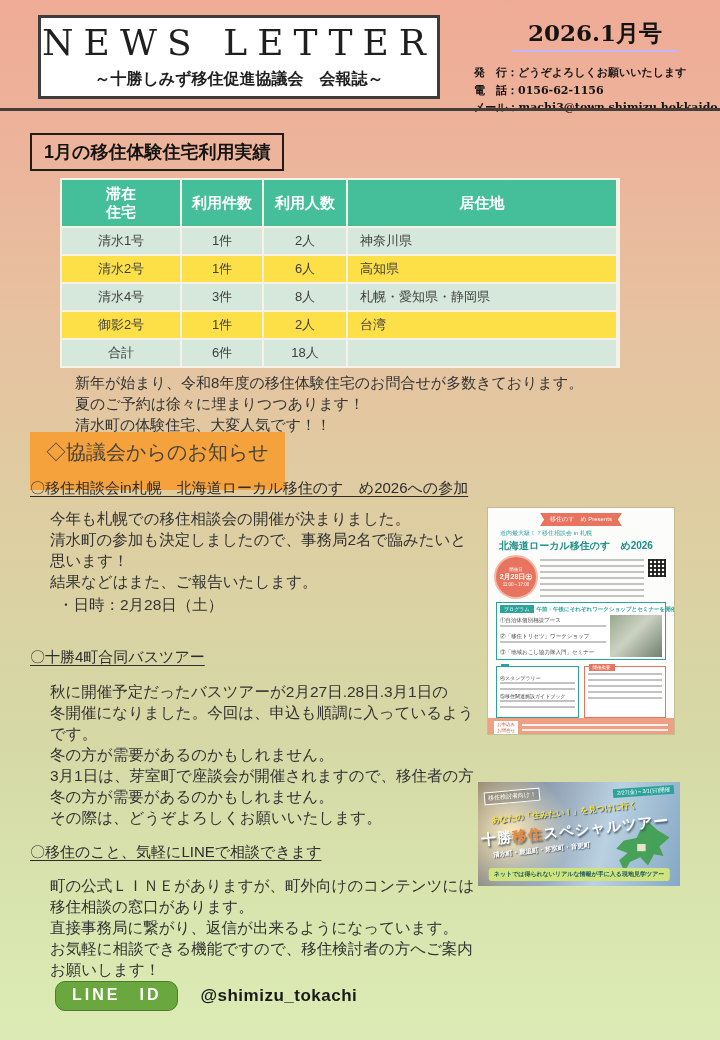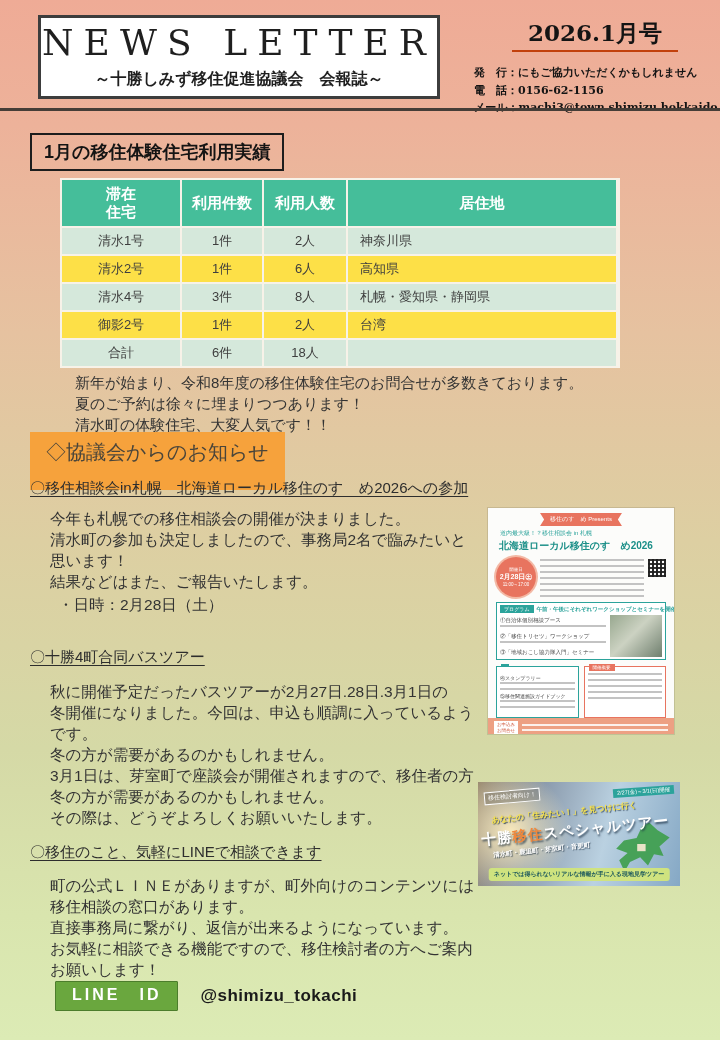--- a/index.html
+++ b/index.html
@@ -10,21 +10,21 @@
   }
   
   .header-box{
     position:absolute;left:38px;top:15px;width:402px;height:84px;
     background:#ffffff;border:3px solid #3d3d3d;text-align:center;box-sizing:border-box;
   }
   .nl-title{font-family:"DejaVu Serif",serif;font-size:36px;letter-spacing:0.28em;color:#1f1f1f;margin-top:4px;white-space:nowrap;}
   .nl-sub{font-family:Liberation Sans, sans-serif;font-size:16px;font-weight:bold;color:#1f1f1f;margin-top:6px;white-space:nowrap;}
   .header-right{position:absolute;left:474px;top:18px;width:242px;}
   .issue-wrap{text-align:center;}
-  .issue{display:inline-block;font-family:"DejaVu Serif",serif;font-size:23px;font-weight:bold;color:#141414;border-bottom:2px solid #c2410c;padding:0 16px 1px;}
+  .issue{display:inline-block;font-family:"DejaVu Serif",serif;font-size:23px;font-weight:bold;color:#141414;border-bottom:2px solid #c4b5fd;padding:0 16px 1px;}
   .pub-lines{margin-top:12px;font-family:"DejaVu Serif",serif;font-size:11px;font-weight:bold;color:#141414;line-height:1.6;}
   .pub-line{white-space:nowrap;}
   .header-rule{position:absolute;left:0;top:108px;width:720px;height:0;border-top:3px solid #453d37;}
   
   .usage-title-box{
     position:absolute;left:30px;top:133px;border:2px solid #1d1d1d;padding:5px 12px;
     font-size:18px;font-weight:bold;color:#141414;background:transparent;white-space:nowrap;
   }
   .usage-table{
     position:absolute;left:60px;top:178px;width:560px;
@@ -42,21 +42,21 @@
   .notice-box{
     position:absolute;left:30px;top:432px;background:#f6a23c;color:#4a453a;
     font-size:20px;padding:7px 16px 24px;white-space:nowrap;
   }
   
   .sec-heading{position:absolute;font-size:15px;color:#2d2d2d;text-decoration:underline;text-underline-offset:3px;white-space:nowrap;}
   .sec-body{position:absolute;width:436px;font-size:15.5px;color:#333333;line-height:21px;}
   .sec-extra{position:absolute;font-size:15.5px;color:#333333;white-space:nowrap;}
   
   .line-row{position:absolute;left:55px;top:981px;display:flex;align-items:center;gap:22px;}
-  .line-badge{background:#6aa73e;border:1px solid #4c7d2c;border-radius:1px;color:#ffffff;font-weight:bold;font-size:16px;letter-spacing:3px;padding:3px 16px 4px;white-space:nowrap;}
+  .line-badge{background:#6aa73e;border:1px solid #4c7d2c;border-radius:10px;color:#ffffff;font-weight:bold;font-size:16px;letter-spacing:3px;padding:3px 16px 4px;white-space:nowrap;}
   .line-id{font-size:17px;font-weight:bold;color:#1a1a1a;letter-spacing:0.5px;white-space:nowrap;}
   
   .flyer{
     position:absolute;left:488px;top:508px;width:186px;height:226px;background:#fcfcfa;
     box-shadow:0 0 0 1px rgba(0,0,0,0.10);display:flex;flex-direction:column;overflow:hidden;box-sizing:border-box;
   }
   .flyer-ribbon{margin:5px auto 0;background:#e8745f;color:#fff;font-size:6px;text-align:center;padding:2px 10px;
     clip-path:polygon(0 0,100% 0,95% 50%,100% 100%,0 100%,5% 50%);white-space:nowrap;}
   .flyer-sub{color:#2ba39b;font-size:6px;margin:3px 0 0 12px;white-space:nowrap;}
   .flyer-title{color:#1b8f88;font-size:10px;font-weight:bold;margin:1px 0 0 11px;white-space:nowrap;}
@@ -117,21 +117,21 @@
 <div class="header-box">
   <div class="nl-title">NEWS LETTER</div>
   <div class="nl-sub">～十勝しみず移住促進協議会　会報誌～</div>
 </div>
 
 <div class="header-right">
   <div class="issue-wrap">
     <span class="issue">2026.1月号</span>
   </div>
   <div class="pub-lines">
-    <div class="pub-line"><span>発　行：</span><span>にもご協力いただくかもしれません</span></div>
+    <div class="pub-line"><span>発　行：</span><span>どうぞよろしくお願いいたします</span></div>
     <div class="pub-line"><span>電　話：</span><span>0156-62-1156</span></div>
     <div class="pub-line"><span>メール：</span><span>machi3@town.shimizu.hokkaido.jp</span></div>
   </div>
 </div>
 
 <div class="header-rule"></div>
 
 <div class="usage-title-box">1月の移住体験住宅利用実績</div>
 
 <div class="usage-table">

